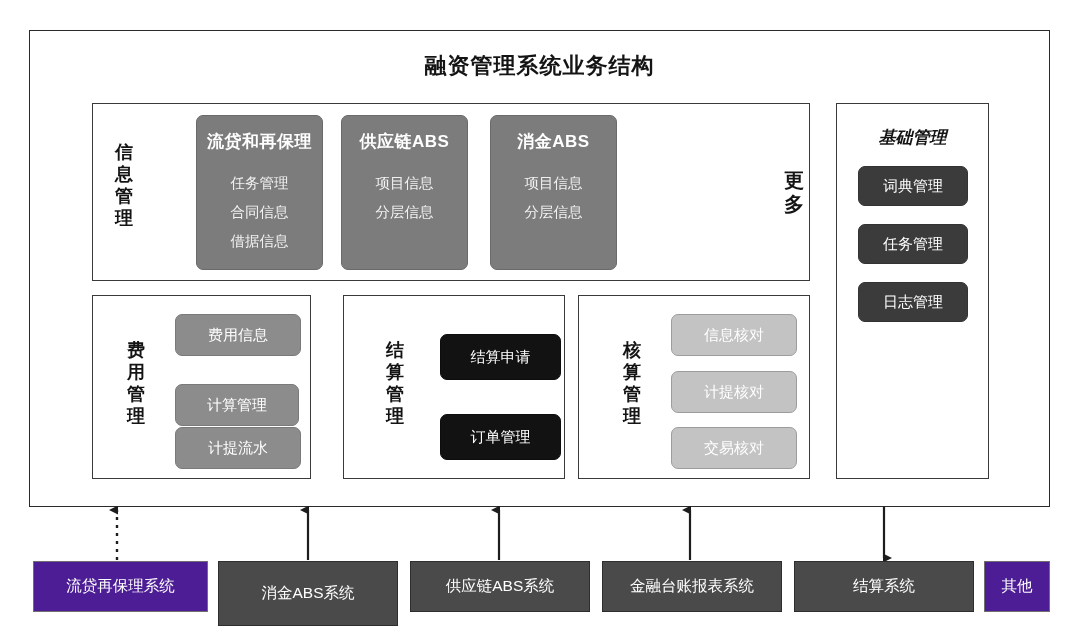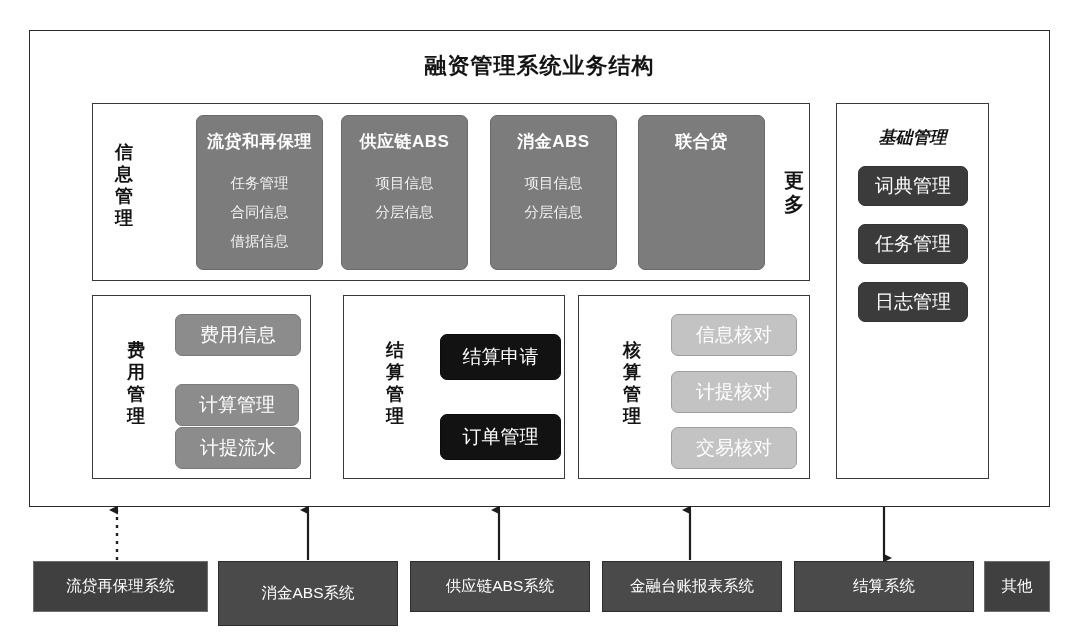--- a/index.html
+++ b/index.html
@@ -100,21 +100,21 @@
   .card .card-items div { white-space: nowrap; }
 
   
   .pill {
     position: absolute;
     border-radius: 7px;
     box-sizing: border-box;
     display: flex;
     align-items: center;
     justify-content: center;
-    font-size: 19px;
+    font-size: 15px;
     color: #ffffff;
     text-align: center;
   }
   .pill.dark  { background: #3b3b3b; border: 1.2px solid #333333; }
   .pill.black { background: #121212; border: 1.2px solid #0d0d0d; text-align: center; }
   .pill.mid   { background: #8c8c8c; border: 1.2px solid #7a7a7a; }
   .pill.light { background: #c3c3c3; border: 1.2px solid #9d9d9d; color: #ffffff; }
 
   
   .sysbox {
@@ -122,21 +122,21 @@
     box-sizing: border-box;
     display: flex;
     align-items: center;
     justify-content: center;
     font-size: 15.5px;
     color: #ffffff;
     border: 1.4px solid #2e2e2e;
     text-align: center;
   }
   .sysbox.dark  { background: #4a4a4a; }
-  .sysbox.light { background: #404040; border-color: #6f6f6f; align-items: center; }
+  .sysbox.light { background: #4c1d95; border-color: #6f6f6f; align-items: center; }
 
   
   #connectors {
     position: absolute;
     left: 0; top: 0;
     width: 1080px;
     height: 642px;
     pointer-events: none;
   }
 </style>
@@ -174,23 +174,20 @@
       </div>
 
       <div class="card" style="left:397px; top:11px; width:127px; height:155px;">
         <div class="card-title">消金ABS</div>
         <div class="card-items">
           <div>项目信息</div>
           <div>分层信息</div>
         </div>
       </div>
 
-      <div class="card" style="left:545px; top:11px; width:127px; height:155px;">
-        <div class="card-title">联合贷</div>
-      </div>
 
       <div class="vlabel" style="left:688px; top:64px; font-size:20px;">更
 多</div>
     </div>
 
     <div class="panel" style="left:806px; top:72px; width:153px; height:376px;">
       <div class="hlabel" style="top:22px;">基础管理</div>
 
       <div class="pill dark" style="left:21px; top:62px; width:110px; height:40px;">
         <span>词典管理</span>

